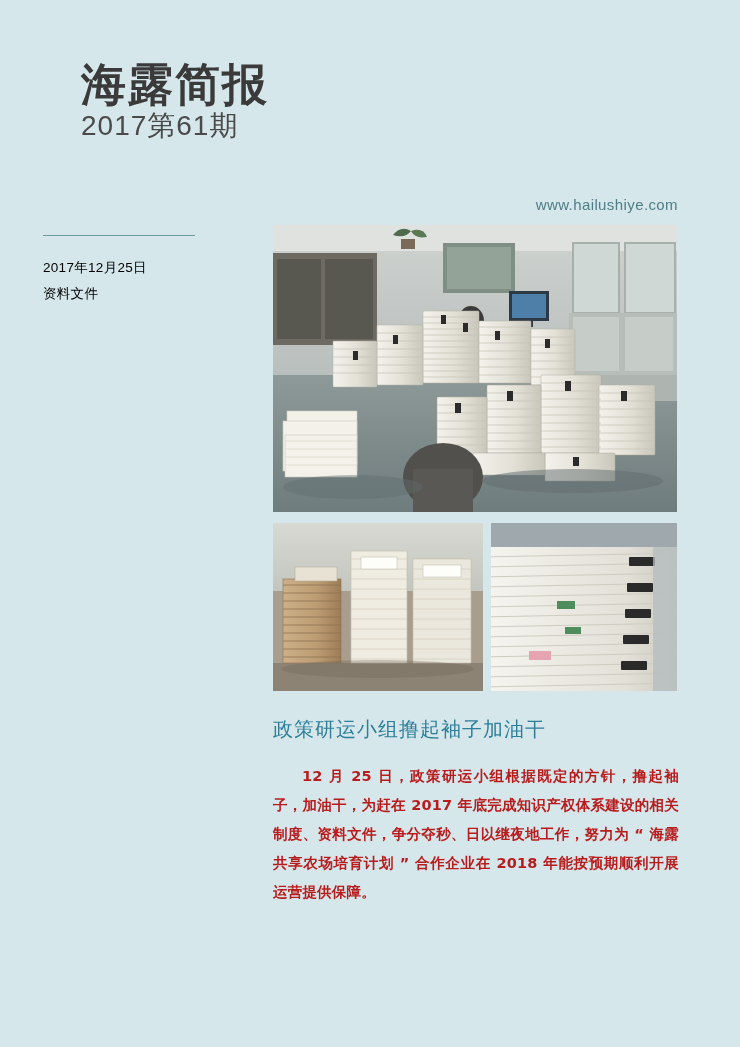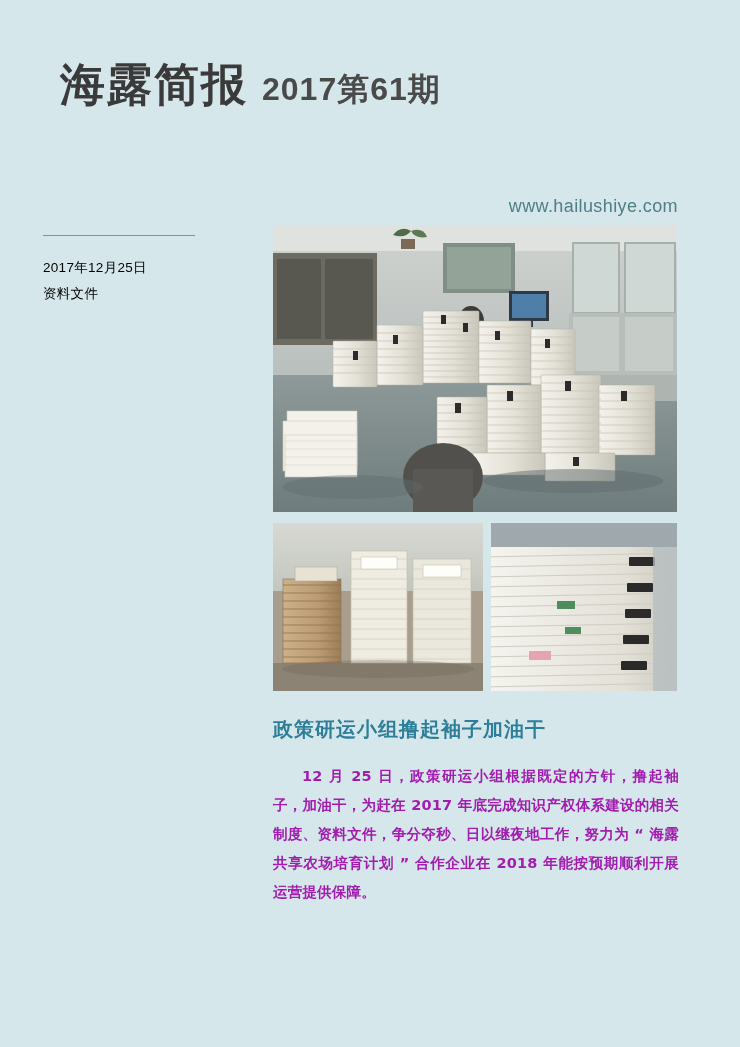--- a/index.html
+++ b/index.html
@@ -21,43 +21,43 @@
     background: #d6e7eb;
   }
 
   
   .masthead {
     position: absolute;
     left: 60px;
     top: 62px;
     display: flex;
     align-items: baseline;
+    flex-direction: column;
   }
   .masthead-title {
     font-family: "DejaVu Sans", sans-serif;
     font-size: 45px;
     font-weight: bold;
     color: #3a3a3a;
     letter-spacing: 2px;
     line-height: 1;
   }
   .masthead-issue {
     font-family: "Liberation Sans", sans-serif;
-    font-size: 32px;
+    font-size: 28px;
     color: #4a4a4a;
-    margin-left: 14px;
+    margin-left: 21px;
     letter-spacing: 1px;
-    font-weight: bold;
   }
 
   .website {
     position: absolute;
     right: 62px;
     top: 196px;
-    font-size: 18px;
+    font-size: 15px;
     color: #4e7e86;
     letter-spacing: 0.4px;
   }
 
   
   .rule {
     position: absolute;
     left: 43px;
     top: 235px;
     width: 152px;
@@ -100,33 +100,33 @@
   }
   .photo svg { display: block; width: 100%; height: 100%; }
 
   
   .article-title {
     position: absolute;
     left: 273px;
     top: 716px;
     font-family: "DejaVu Sans", sans-serif;
     font-size: 20px;
-    font-weight: bold;
+    font-weight: normal;
     color: #2d7f99;
     letter-spacing: 1px;
   }
   .article-body {
     position: absolute;
     left: 273px;
     top: 762px;
     width: 406px;
     font-family: "DejaVu Sans", sans-serif;
     font-size: 14.5px;
     font-weight: bold;
-    color: #a21caf;
+    color: #b91c1c;
     line-height: 2.0;
     text-align: justify;
     text-indent: 2em;
     letter-spacing: 0.2px;
   }
 </style>
 </head>
 <body>
 
 <div class="page">

